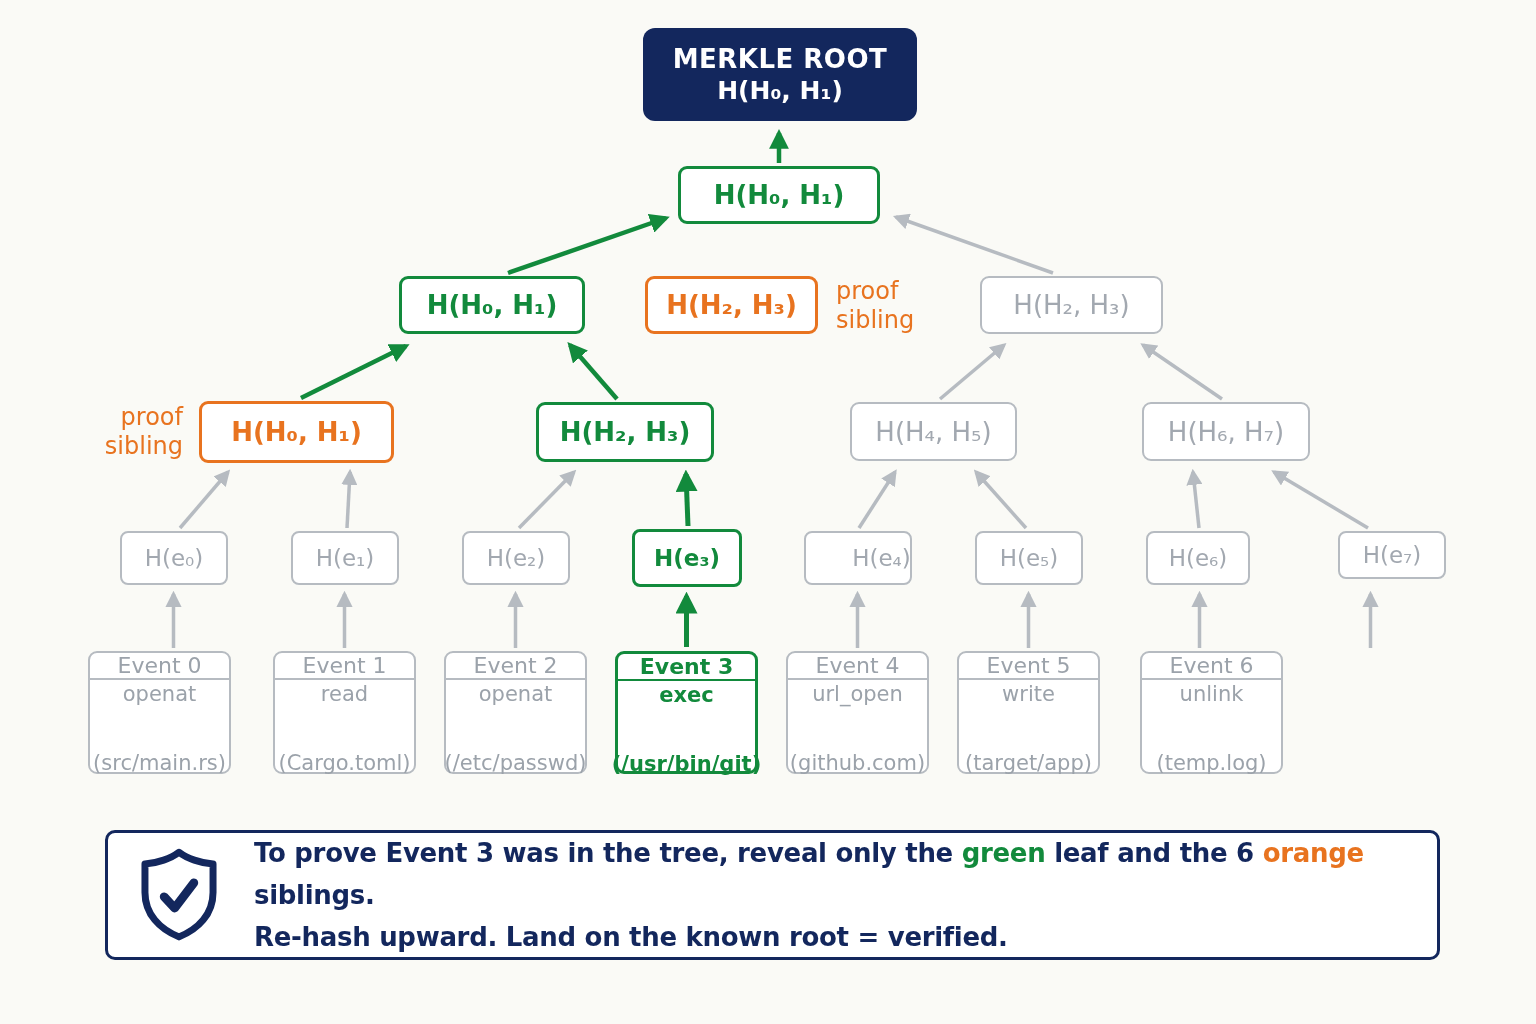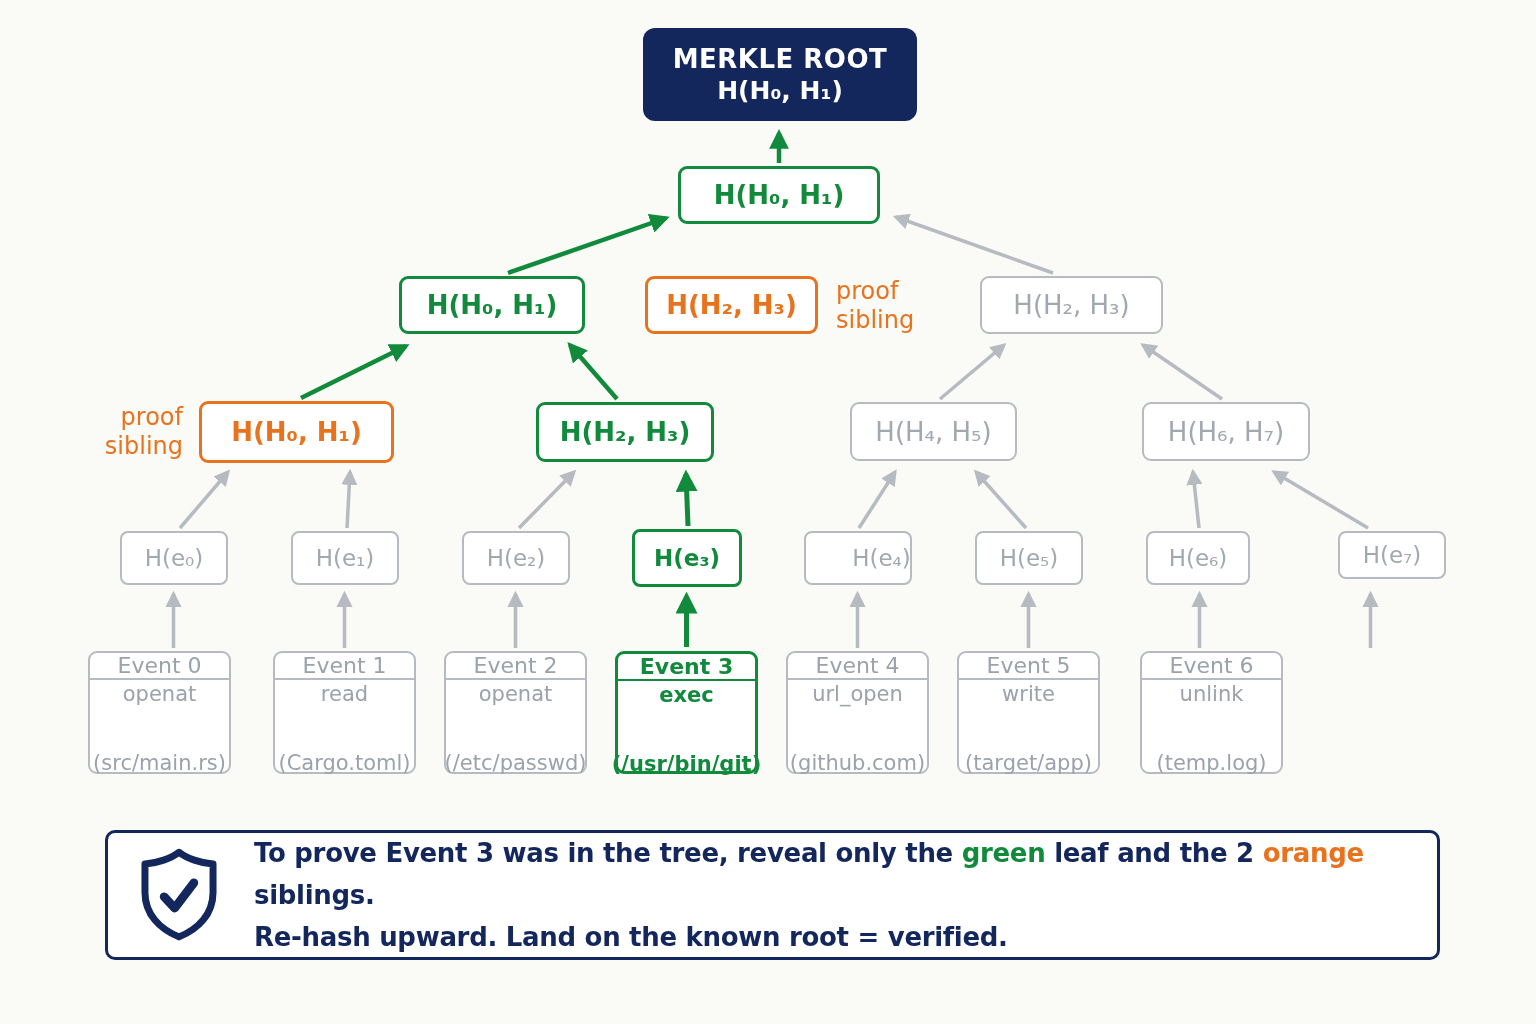--- a/index.html
+++ b/index.html
@@ -183,18 +183,18 @@
       <div>(temp.log)</div>
     </div>
   </div>
 
   <div class="callout">
     <svg class="shield" width="90" height="96" viewBox="0 0 100 110">
       <path d="M50 6 C41 13 25 18.5 11 19.5 L11 52 C11 77 28 94 50 103 C72 94 89 77 89 52 L89 19.5 C75 18.5 59 13 50 6 Z" fill="none" stroke="#13275d" stroke-width="8" stroke-linejoin="round"></path>
       <path d="M33 57 L45 70 L67 41" fill="none" stroke="#13275d" stroke-width="10" stroke-linecap="round" stroke-linejoin="round"></path>
     </svg>
     <div class="callout-text">
-      <div><span>To prove Event 3 was in the tree, reveal only the </span><span class="green">green</span><span> leaf and the 2 </span><span class="orange">orange</span><span> siblings.</span></div>
+      <div><span>To prove Event 3 was in the tree, reveal only the </span><span class="green">green</span><span> leaf and the 6 </span><span class="orange">orange</span><span> siblings.</span></div>
       <div>Re-hash upward. Land on the known root = verified.</div>
     </div>
   </div>
 
 </div>
 
 </body></html>

